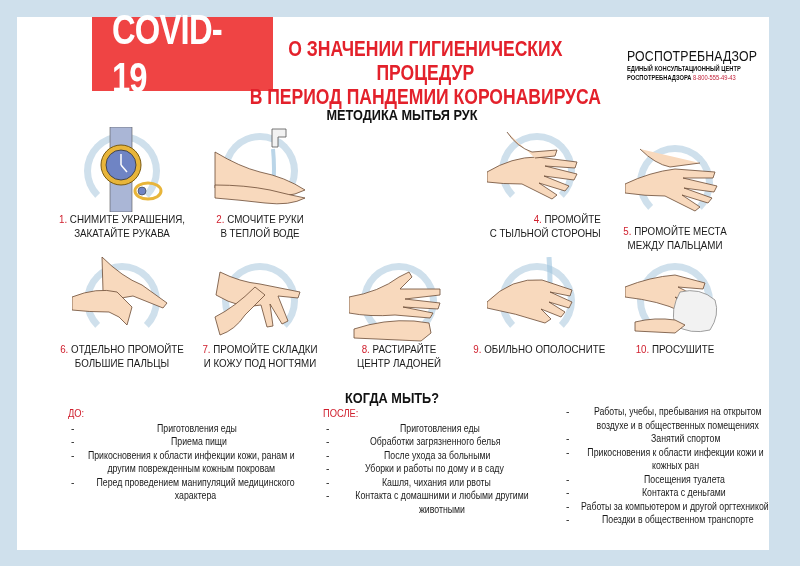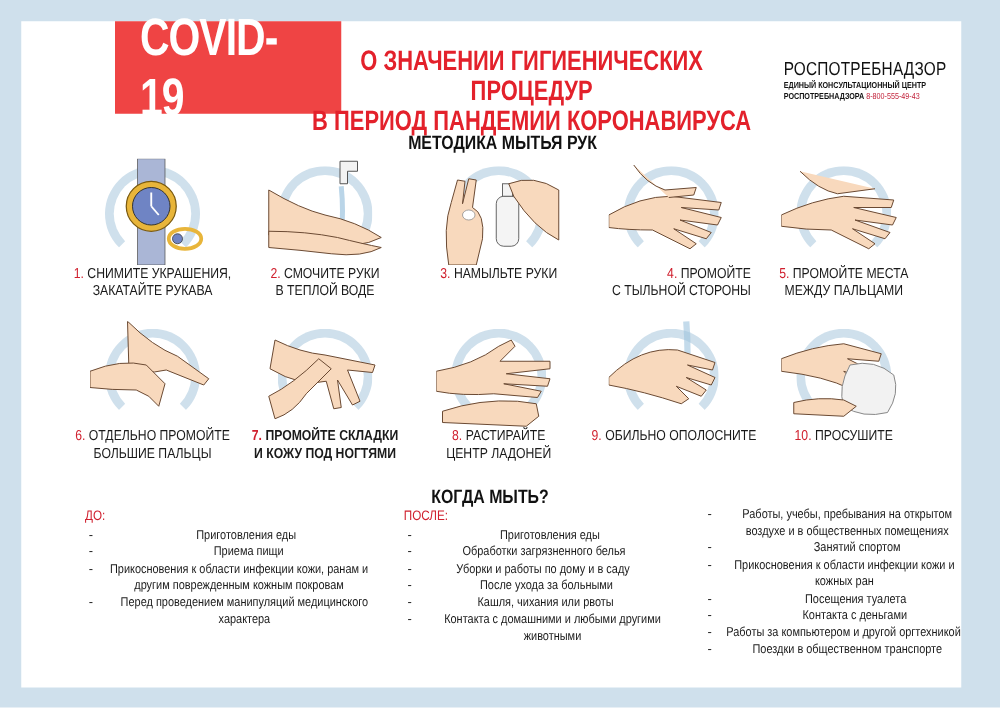--- a/index.html
+++ b/index.html
@@ -86,54 +86,37 @@
           <path d="M5 58 q30 0 55 5 q20 5 35 8 q-15 8 -40 5 q-25 -3 -50 -5z" fill="#f8d9bd" stroke="#6b4a33" stroke-width="0.8"></path>
         </svg>
       </div>
       <div class="caption">
         <span class="num">2.</span>
         <span>СМОЧИТЕ РУКИ</span>
       </div>
       <div class="caption">В ТЕПЛОЙ ВОДЕ</div>
     </div>
 
-    <div class="step" style="left:307px; top:110px;">
-      <div class="pic">
-        <div class="ring"></div>
-        <svg width="100" height="85" viewBox="0 0 100 85" style="position:absolute;left:0;top:0">
-          <path d="M10 85 q-5 -30 2 -50 l5 -18 l6 1 l-2 18 l5 -20 l6 1 l-3 22 q10 5 8 25 l-5 21z" fill="#f8d9bd" stroke="#6b4a33" stroke-width="0.8"></path>
-          <ellipse cx="26" cy="45" rx="5" ry="4" fill="#fff" stroke="#888" stroke-width="0.6"></ellipse>
-          <rect x="48" y="30" width="18" height="40" rx="6" fill="#f4f4f4" stroke="#666" stroke-width="0.8"></rect>
-          <rect x="53" y="20" width="8" height="10" fill="#f4f4f4" stroke="#666" stroke-width="0.8"></rect>
-          <path d="M58 20 q20 -8 40 5 l0 40 q-20 -10 -36 -35z" fill="#f8d9bd" stroke="#6b4a33" stroke-width="0.8"></path>
-        </svg>
-      </div>
-      <div class="caption">
-        <span class="num">3.</span>
-        <span>НАМЫЛЬТЕ РУКИ</span>
-      </div>
-      <div class="caption"></div>
-    </div>
 
     <div class="step" style="left:445px; top:110px;text-align:right;">
       <div class="pic">
         <div class="ring"></div>
         <svg width="100" height="85" viewBox="0 0 100 85" style="position:absolute;left:0;top:0">
           <path d="M0 45 q25 -15 50 -15 l40 5 l-2 6 l-30 -2 l32 8 l-3 6 l-30 -4 l25 10 l-4 5 l-26 -8 l18 12 l-5 4 l-30 -15 q-20 0 -35 -2z" fill="#f8d9bd" stroke="#6b4a33" stroke-width="0.8"></path>
           <path d="M20 5 q10 15 25 20 l25 -2 l-2 6 l-20 2" fill="#f8d9bd" stroke="#6b4a33" stroke-width="0.8"></path>
         </svg>
       </div>
       <div class="caption">
         <span class="num">4.</span>
         <span>ПРОМОЙТЕ</span>
       </div>
       <div class="caption">С ТЫЛЬНОЙ СТОРОНЫ</div>
     </div>
 
-    <div class="step" style="left:583px; top:110px;">
+    <div class="step" style="left:583px; top:122px;">
       <div class="pic">
         <div class="ring"></div>
         <svg width="100" height="85" viewBox="0 0 100 85" style="position:absolute;left:0;top:0">
           <path d="M0 45 q25 -12 50 -15 l40 3 l-2 6 l-30 0 l34 8 l-3 6 l-30 -4 l28 10 l-4 5 l-26 -8 l18 12 l-5 4 l-30 -15 q-20 0 -40 -3z" fill="#f8d9bd" stroke="#6b4a33" stroke-width="0.8"></path>
           <path d="M15 10 q15 15 30 18 l30 -4" fill="#f8d9bd" stroke="#6b4a33" stroke-width="0.8"></path>
         </svg>
       </div>
       <div class="caption">
         <span class="num">5.</span>
         <span>ПРОМОЙТЕ МЕСТА</span>
@@ -149,21 +132,21 @@
           <path d="M0 40 q25 -10 45 -5 l15 15 l-5 18 l-8 -8 l-10 -5 q-20 0 -37 -2z" fill="#f8d9bd" stroke="#6b4a33" stroke-width="0.8"></path>
         </svg>
       </div>
       <div class="caption">
         <span class="num">6.</span>
         <span>ОТДЕЛЬНО ПРОМОЙТЕ</span>
       </div>
       <div class="caption">БОЛЬШИЕ ПАЛЬЦЫ</div>
     </div>
 
-    <div class="step" style="left:168px; top:240px;font-weight:bold;">
+    <div class="step" style="left:168px; top:240px;">
       <div class="pic">
         <div class="ring"></div>
         <svg width="100" height="85" viewBox="0 0 100 85" style="position:absolute;left:0;top:0">
           <path d="M10 15 q20 10 40 12 l40 8 l-2 6 l-20 -2 l10 25 l-6 3 l-12 -20 l3 22 l-6 1 l-6 -22 q-20 5 -45 -10z" fill="#f8d9bd" stroke="#6b4a33" stroke-width="0.8"></path>
           <path d="M5 60 q20 -10 40 -30 l10 8 l-20 20 q-10 15 -25 20z" fill="#f8d9bd" stroke="#6b4a33" stroke-width="0.8"></path>
         </svg>
       </div>
       <div class="caption">
         <span class="num">7.</span>
         <span>ПРОМОЙТЕ СКЛАДКИ</span>
@@ -229,22 +212,22 @@
         <li><span class="wrap" style="width:250px">Прикосновения к области инфекции кожи, ранам и другим поврежденным кожным покровам</span></li>
         <li><span class="wrap" style="width:260px">Перед проведением манипуляций медицинского характера</span></li>
       </ul>
     </div>
 
     <div class="col" style="left:280px; top:0; width:230px;">
       <div class="head">ПОСЛЕ:</div>
       <ul>
         <li><span>Приготовления еды</span></li>
         <li><span>Обработки загрязненного белья</span></li>
+        <li><span>После ухода за больными</span></li>
         <li><span>Уборки и работы по дому и в саду</span></li>
-        <li><span>После ухода за больными</span></li>
         <li><span>Кашля, чихания или рвоты</span></li>
         <li><span class="wrap" style="width:240px">Контакта с домашними и любыми другими животными</span></li>
       </ul>
     </div>
 
     <div class="col" style="left:520px; top:-2px; width:240px;">
       <ul>
         <li><span class="wrap" style="width:230px">Работы, учебы, пребывания на открытом воздухе и в общественных помещениях</span></li>
         <li><span>Занятий спортом</span></li>
         <li><span class="wrap" style="width:220px">Прикосновения к области инфекции кожи и кожных ран</span></li>

